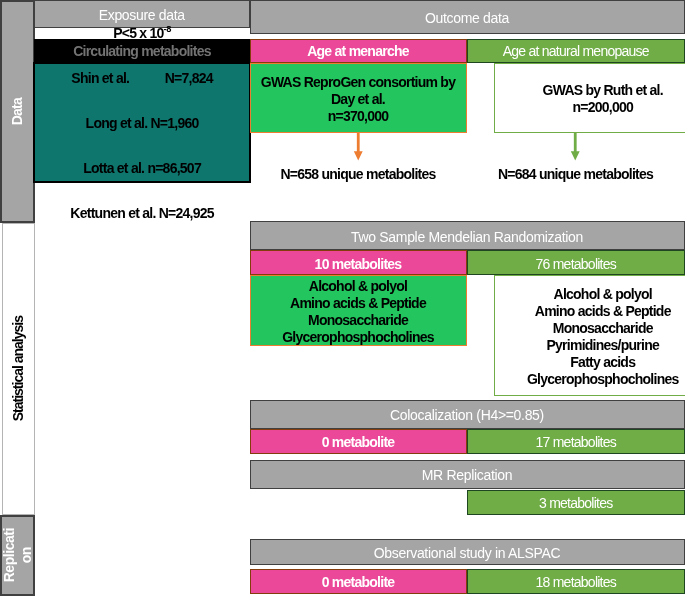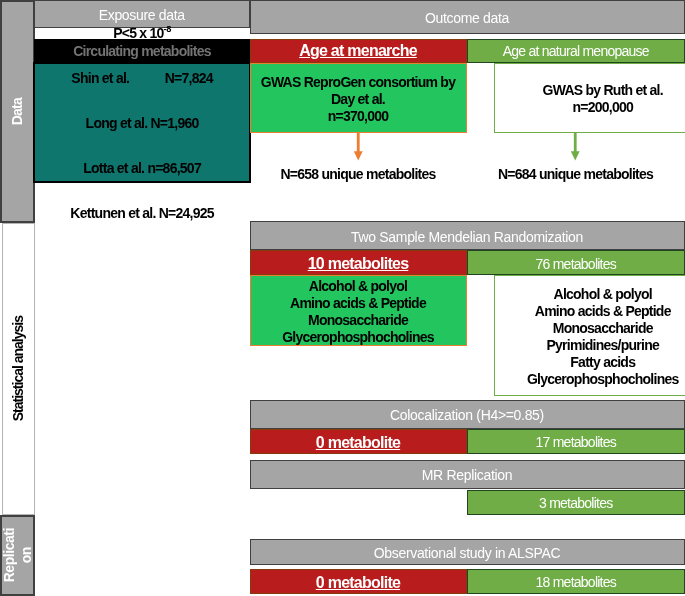--- a/index.html
+++ b/index.html
@@ -21,22 +21,22 @@
               line-height:1.18;text-align:center;top:0;}
   #stage-replication-label{letter-spacing:-0.45px;}
   .nudge-up > span{top:0.6px;}
   #stage-data-label{letter-spacing:-0.75px;}
   .stage-light{background:#fff;border:1px solid #B4B4B4;color:#000;}
 
   
   .hdr-gray{background:#A5A5A5;border:1.2px solid #404040;color:#fff;
             font-size:14px;letter-spacing:-0.32px;}
   .hdr-black{background:#000;color:#737373;font-size:14px;letter-spacing:-0.75px;font-weight:bold;}
-  .hdr-orange{background:#b91c1c;border:1.1px solid #843C0C;color:#fff;
-              font-size:16px;letter-spacing:-0.75px;font-weight:bold;text-decoration:underline;}
+  .hdr-orange{background:#ec4899;border:1.1px solid #843C0C;color:#fff;
+              font-size:14px;letter-spacing:-0.75px;font-weight:bold;}
   .hdr-green{background:#70AD47;border:1.1px solid #1E4620;color:#fff;
              font-size:14px;letter-spacing:-0.75px;font-weight:normal;}
 
   
   .body-black{background:#0f766e;border:2px solid #000;gap:28px;}
   .body-orange{background:#22c55e;border:1px solid #ED7D31;}
   .body-green{background:#fff;border:1px solid #70AD47;margin-left:27px;}
   .body-text{font-size:14px;letter-spacing:-0.75px;font-weight:bold;line-height:17px;}
   .plain{font-size:14px;letter-spacing:-0.75px;font-weight:bold;align-items:center;}
   .sup{font-size:9.3px;vertical-align:super;line-height:0;letter-spacing:-0.4px;}

